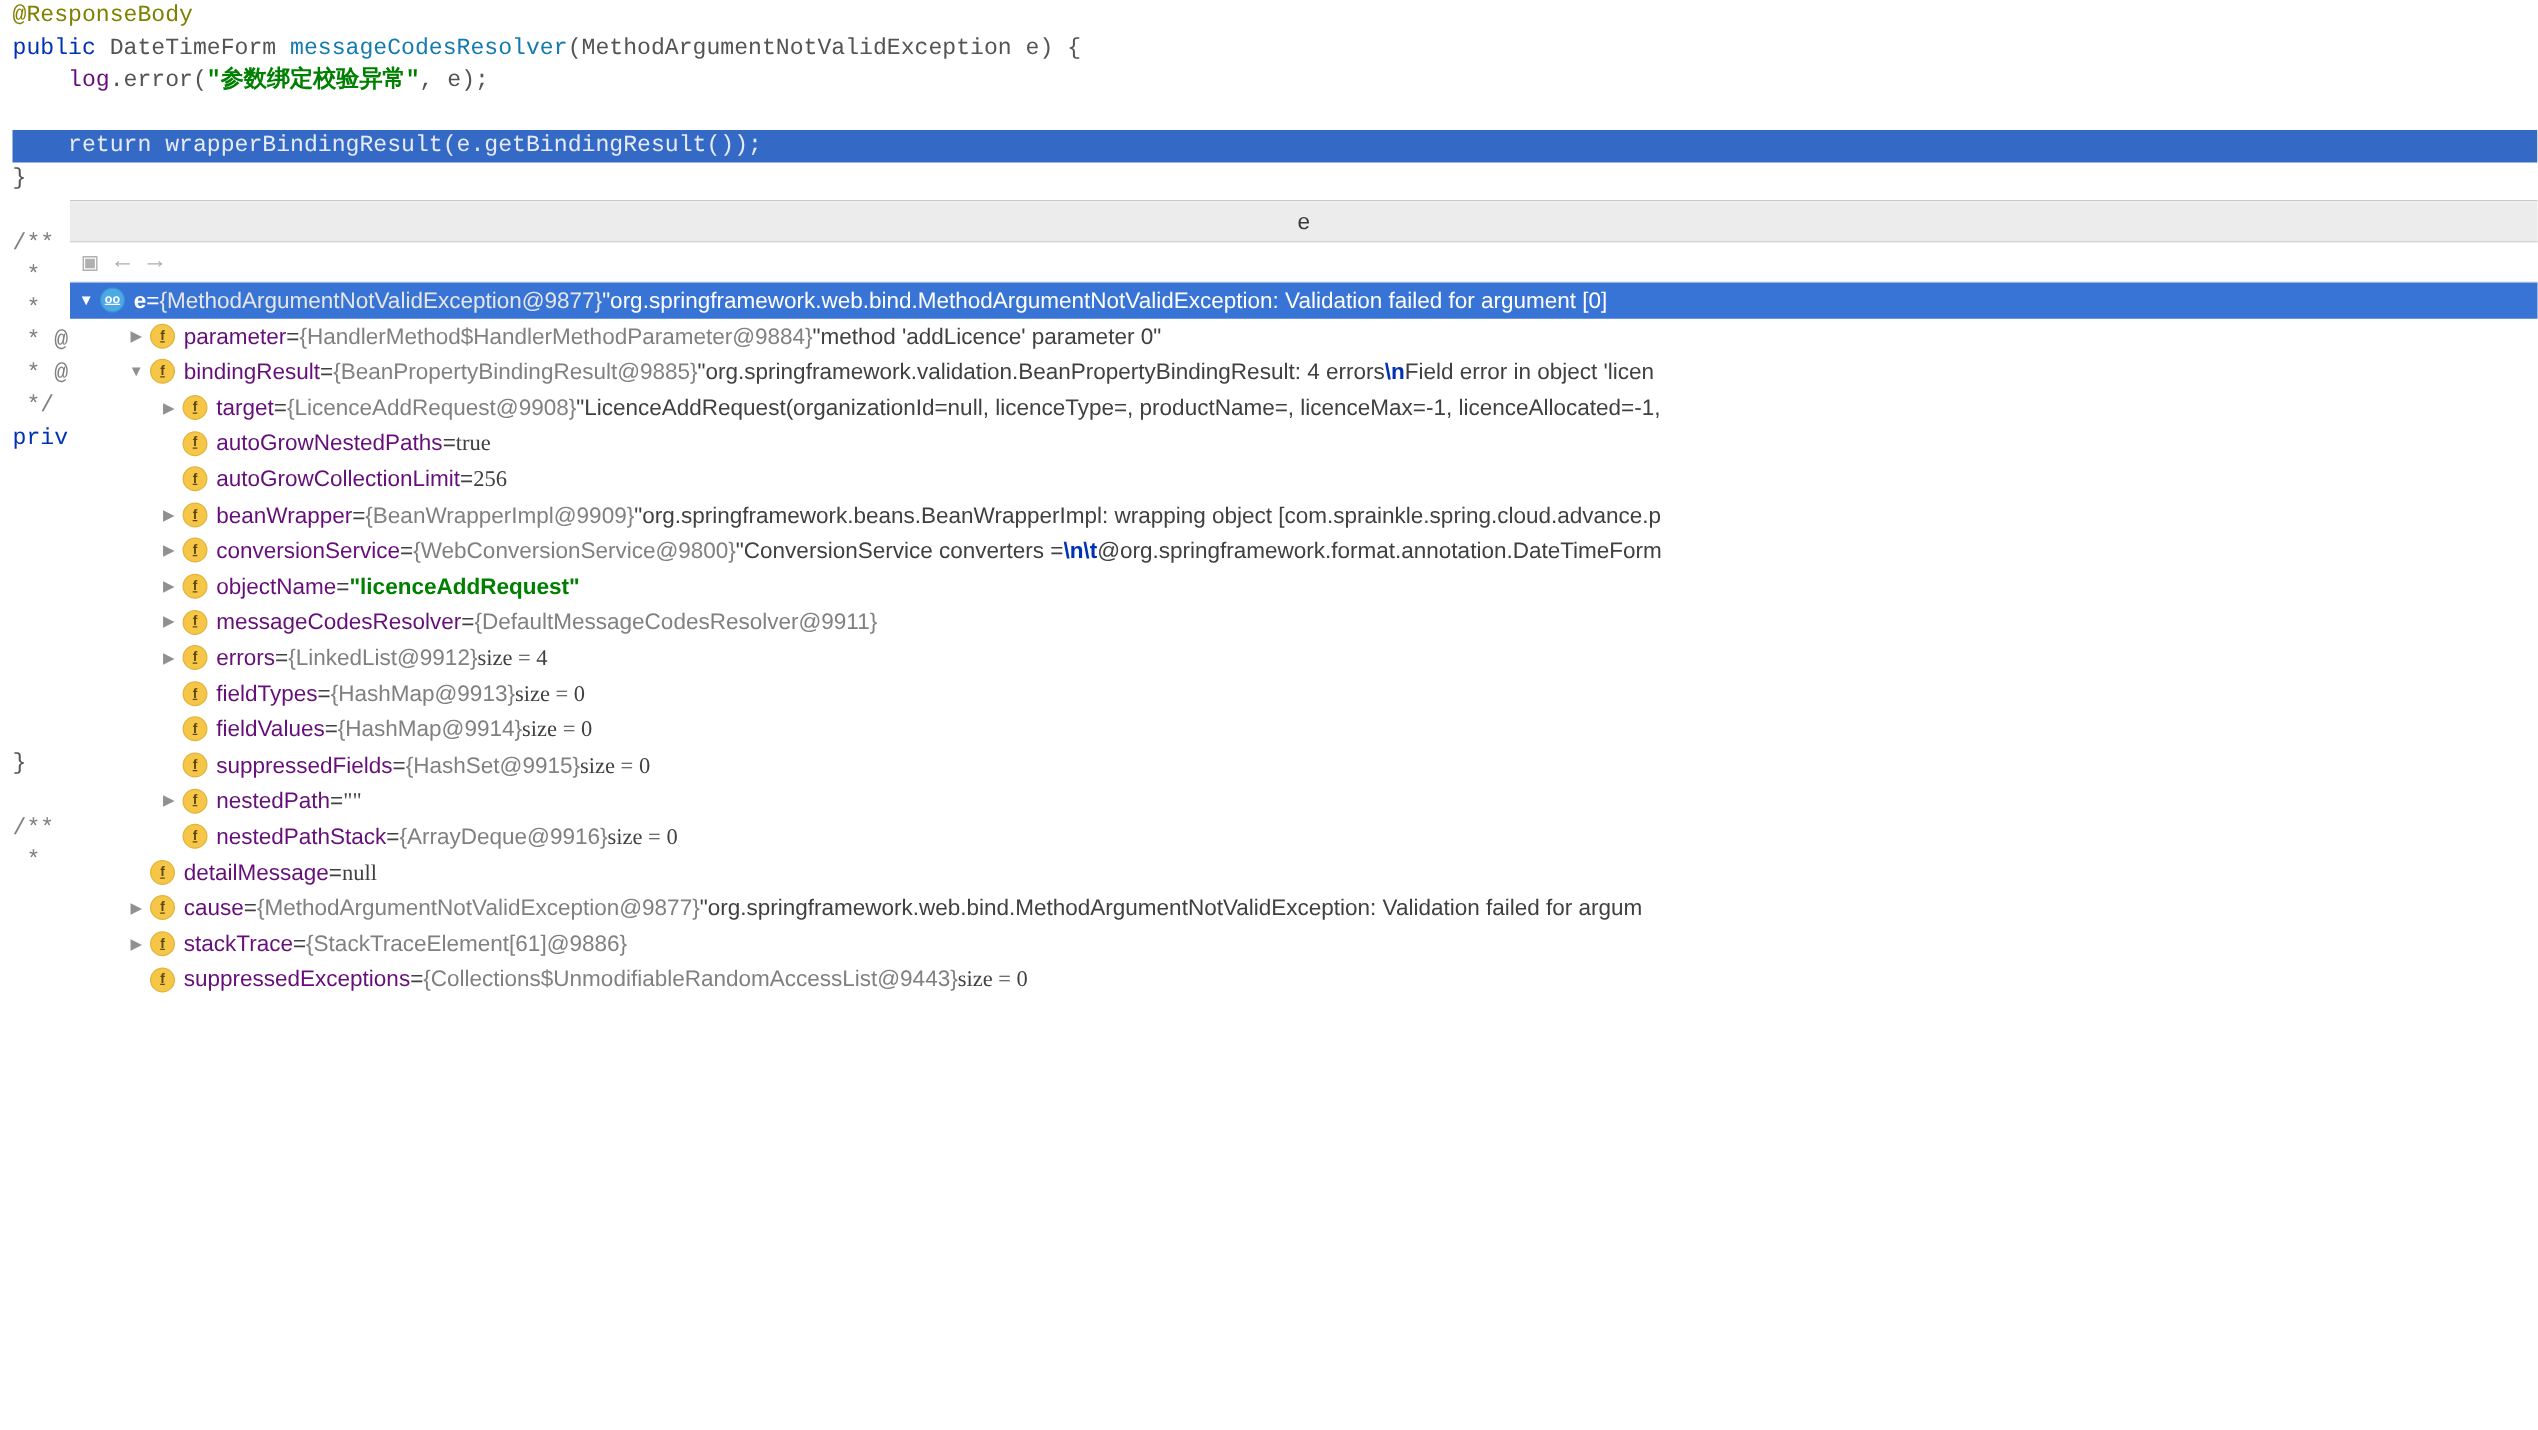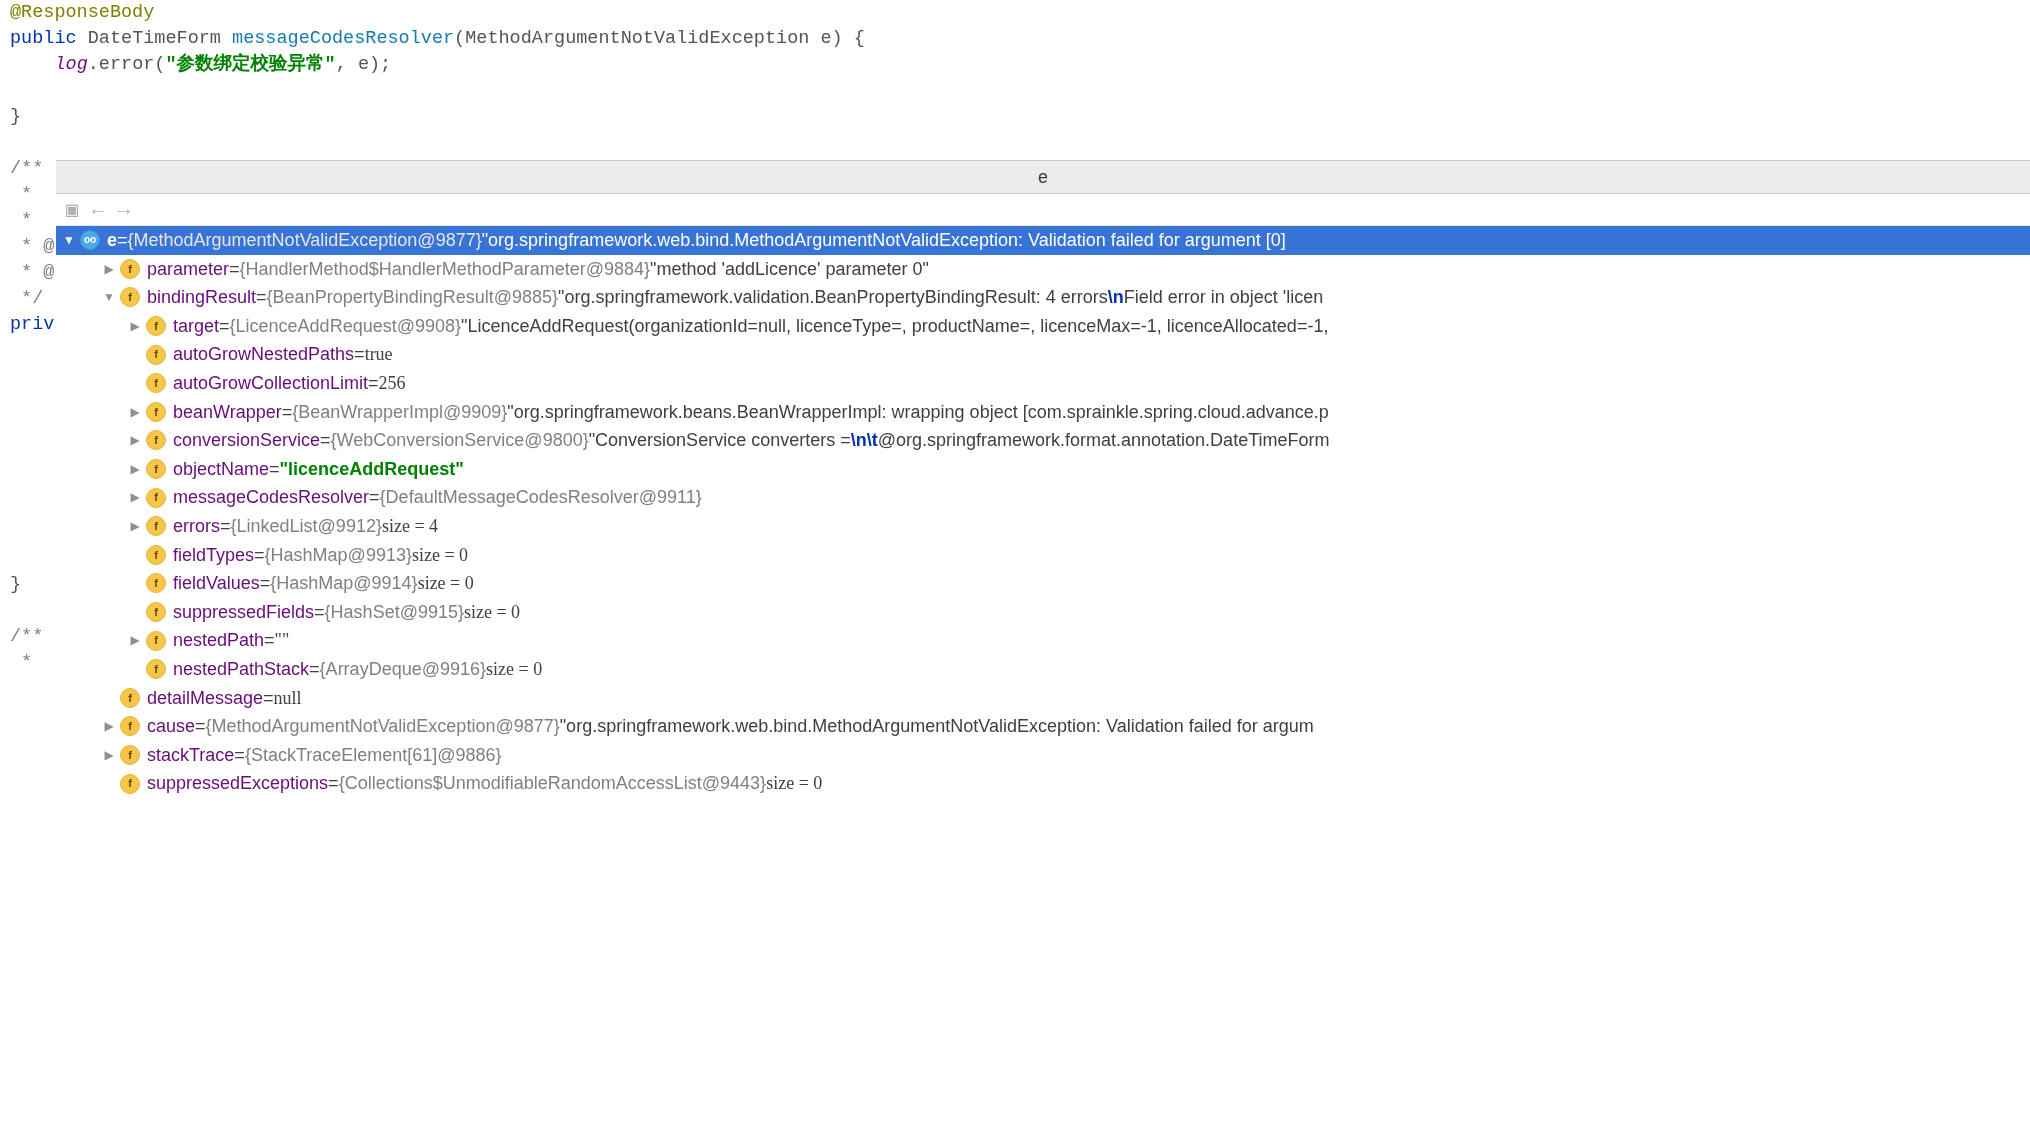--- a/index.html
+++ b/index.html
@@ -13,21 +13,21 @@
   }
   .code-area {
     padding-left: 10px;
     line-height: 26px;
   }
   .code-line { white-space: pre; }
   .hl-line { background: #3469c6; color: #e6ebf5; }
   .kw-annot { color: #808000; }
   .kw-blue { color: #0033b3; }
   .kw-methoddef { color: #147bb0; }
-  .kw-field { color: #660e7a; font-style: italic; }
+  .kw-field { color: #660e7a; }
   .kw-str { color: #008000; font-weight: bold; }
   .kw-comment { color: #808080; }
   .debugger-panel {
     position: absolute;
     left: 56px;
     top: 160px;
     right: 0;
     background: #ffffff;
     border-top: 1px solid #c9c9c9;
   }
@@ -78,20 +78,21 @@
     width: 20px; height: 20px;
     border-radius: 50%;
     background: #f6c648;
     color: #5e470d;
     font-size: 11px;
     font-weight: bold;
     align-items: center; justify-content: center;
     margin-right: 7px;
     border: 1px solid #e0b53a;
     flex-shrink: 0;
+    text-decoration: underline;
   }
   .badge.oo {
     background: #4da9e6; color: #ffffff; border-color: #3a96d4;
     font-size: 10px;
   }
   .var-name { color: #660e7a; }
   .tree-row.sel .var-name { color: #ffffff; font-weight: bold; }
   .eq { color: #404040; }
   .tree-row.sel .eq { color: #ffffff; }
   .obj-ref { color: #808080; }
@@ -103,20 +104,21 @@
   .val-size { color: #404040; font-family: Liberation Serif, serif; }
 </style>
 </head>
 <body>
 
 <div class="code-area">
   <div class="code-line"><span class="kw-annot">@ResponseBody</span></div>
   <div class="code-line"><span class="kw-blue">public</span><span> DateTimeForm </span><span class="kw-methoddef">messageCodesResolver</span><span>(MethodArgumentNotValidException e) {</span></div>
   <div class="code-line"><span>    </span><span class="kw-field">log</span><span>.error(</span><span class="kw-str">"参数绑定校验异常"</span><span>, e);</span></div>
   <div class="code-line"> </div>
+  <div class="code-line hl-line"><span>    </span><span style="font-weight:normal">return</span><span> wrapperBindingResult(e.getBindingResult());</span></div>
   <div class="code-line"><span>}</span></div>
   <div class="code-line"> </div>
   <div class="code-line kw-comment"><span>/**</span></div>
   <div class="code-line kw-comment"><span> * </span></div>
   <div class="code-line kw-comment"><span> *</span></div>
   <div class="code-line kw-comment"><span> * @</span></div>
   <div class="code-line kw-comment"><span> * @</span></div>
   <div class="code-line kw-comment"><span> */</span></div>
   <div class="code-line"><span class="kw-blue">priv</span></div>
   <div class="code-line">&nbsp;</div>

